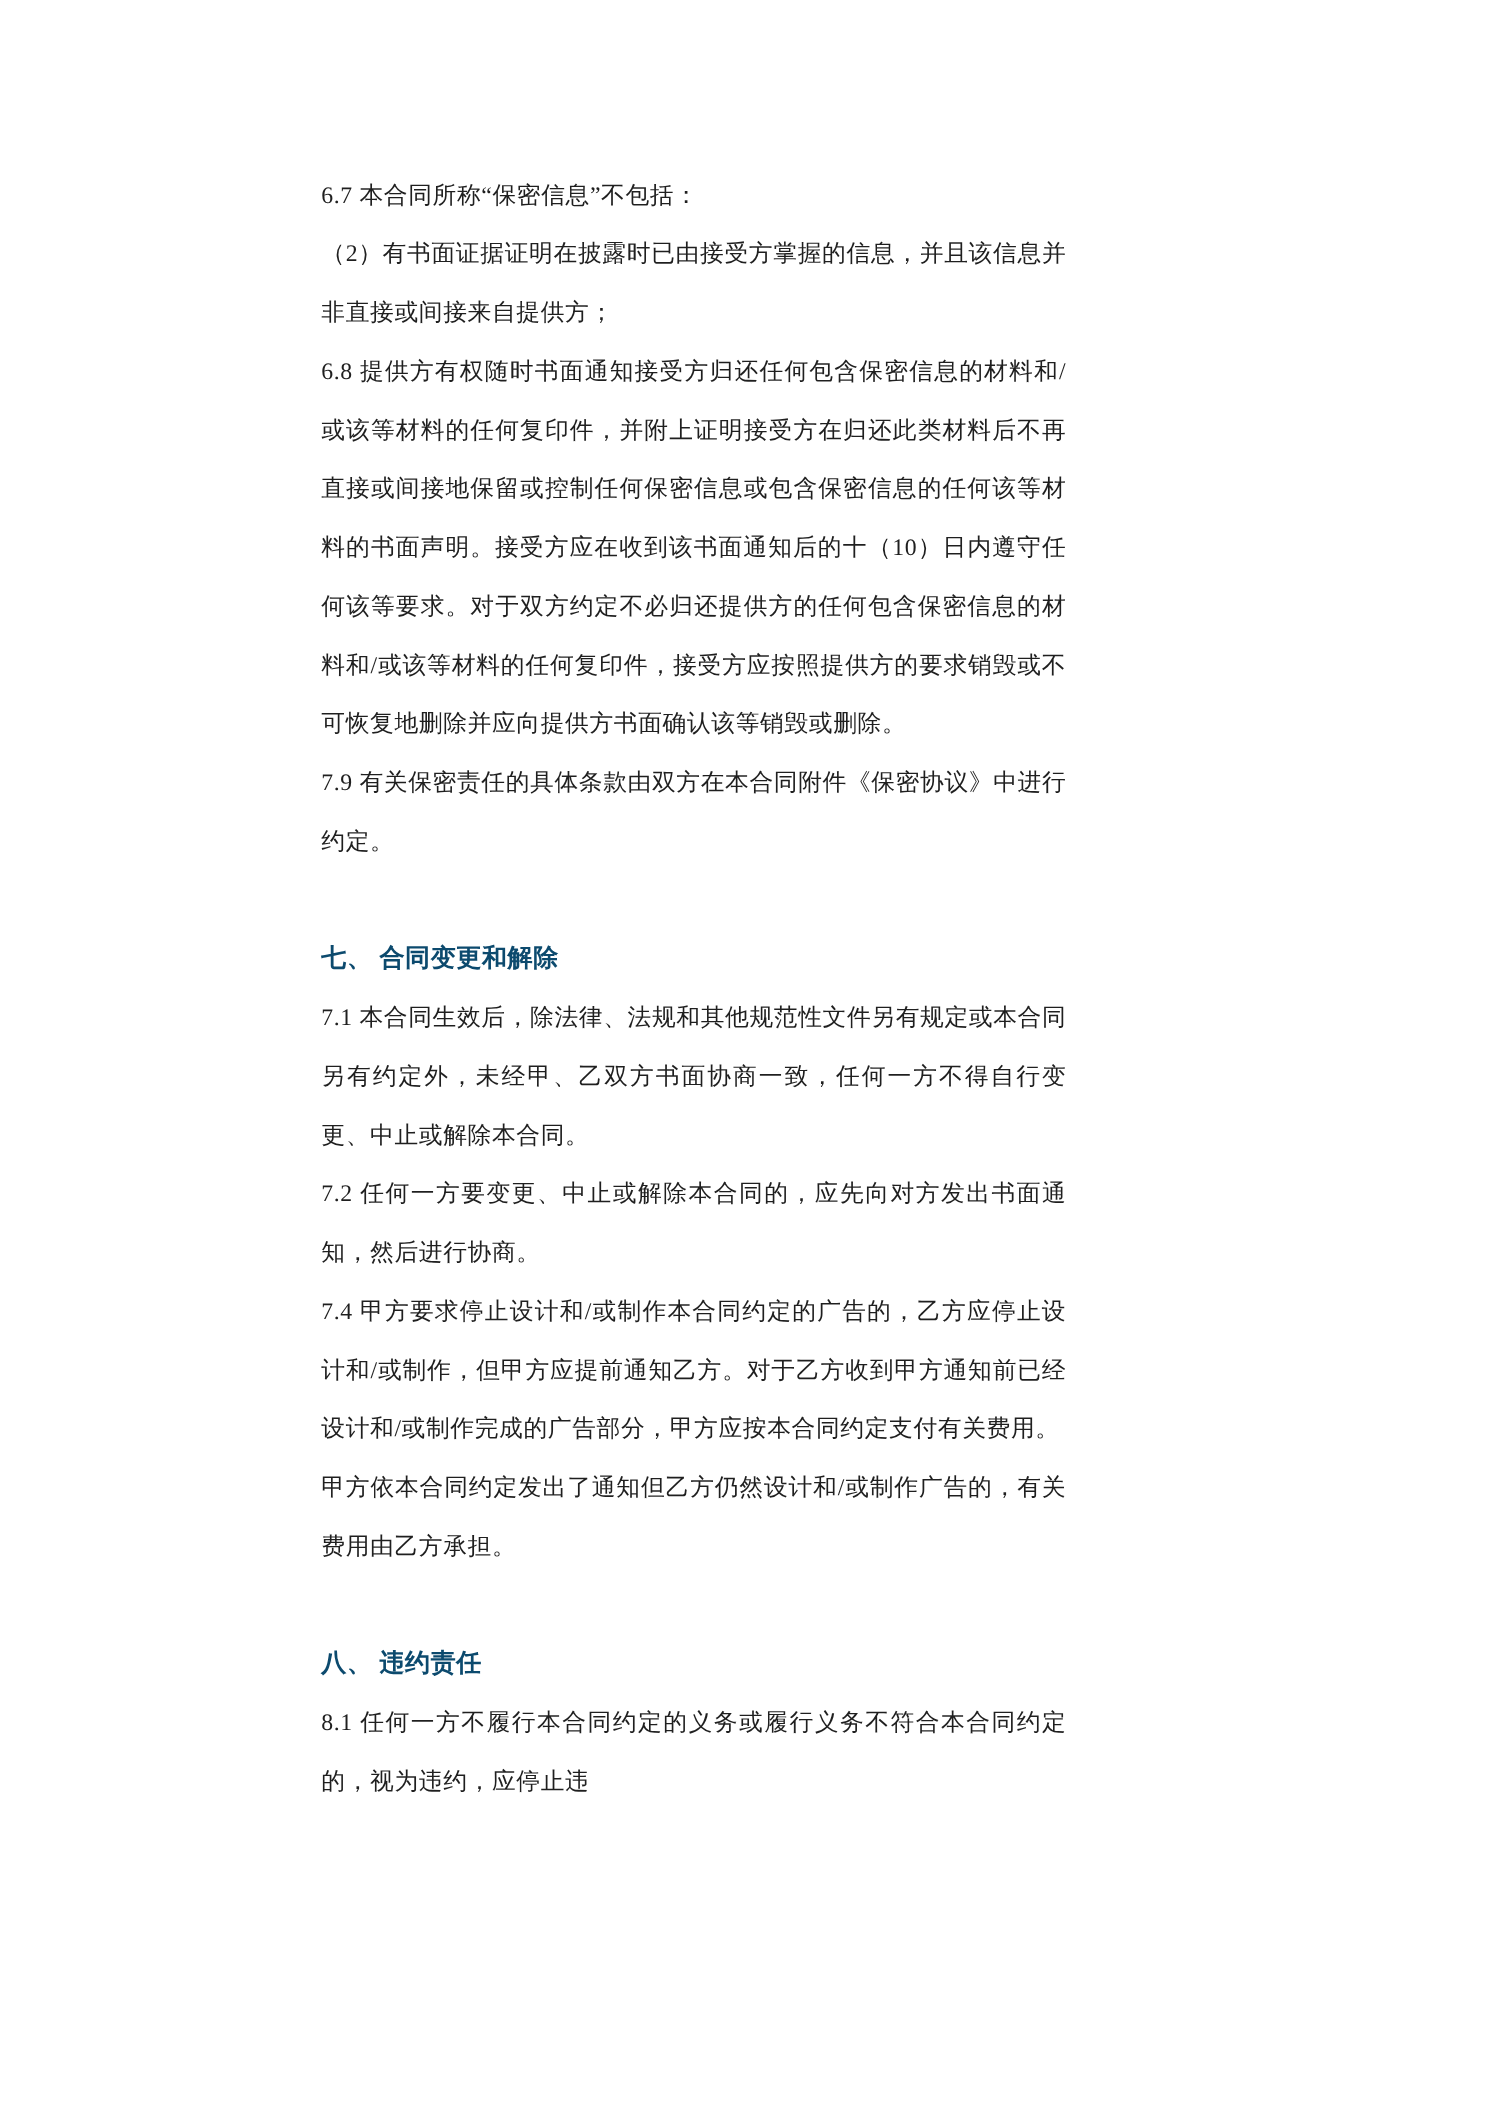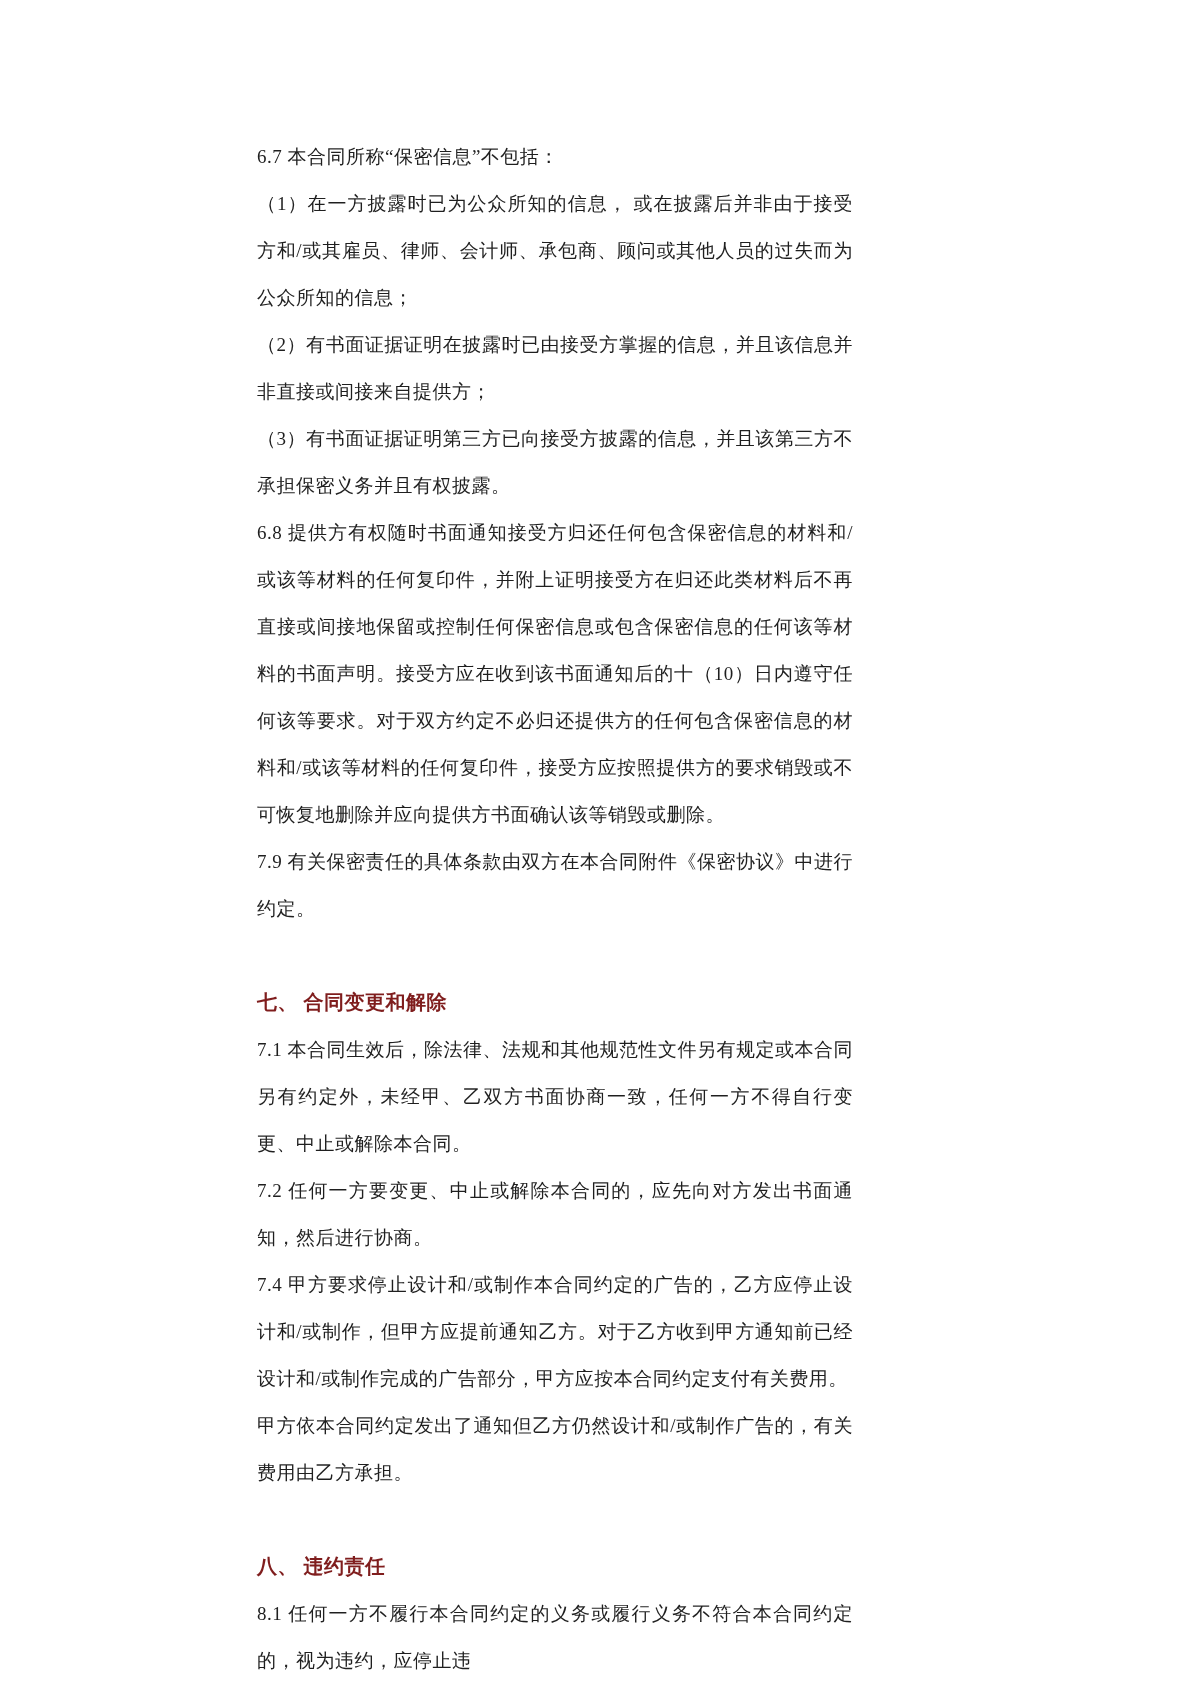--- a/index.html
+++ b/index.html
@@ -29,32 +29,30 @@
     text-align: justify;
     word-break: normal;
     overflow-wrap: break-word;
   }
   .heading {
     margin: 47px 0 0 0;
     font-size: 20px;
     line-height: 47px;
     font-weight: bold;
     letter-spacing: 0.5px;
-    color: #7f1d1d;
+    color: #0c4a6e;
   }
 </style>
 </head>
 <body>
 
 <div class="page">
   <div class="content">
     <p class="para">6.7  本合同所称“保密信息”不包括：</p>
-    <p class="para">（1）在一方披露时已为公众所知的信息， 或在披露后并非由于接受方和/或其雇员、律师、会计师、承包商、顾问或其他人员的过失而为公众所知的信息；</p>
     <p class="para">（2）有书面证据证明在披露时已由接受方掌握的信息，并且该信息并非直接或间接来自提供方；</p>
-    <p class="para">（3）有书面证据证明第三方已向接受方披露的信息，并且该第三方不承担保密义务并且有权披露。</p>
     <p class="para">6.8  提供方有权随时书面通知接受方归还任何包含保密信息的材料和/或该等材料的任何复印件，并附上证明接受方在归还此类材料后不再直接或间接地保留或控制任何保密信息或包含保密信息的任何该等材料的书面声明。接受方应在收到该书面通知后的十（10）日内遵守任何该等要求。对于双方约定不必归还提供方的任何包含保密信息的材料和/或该等材料的任何复印件，接受方应按照提供方的要求销毁或不可恢复地删除并应向提供方书面确认该等销毁或删除。</p>
     <p class="para">7.9  有关保密责任的具体条款由双方在本合同附件《保密协议》中进行约定。</p>
     <h2 class="heading">七、 合同变更和解除</h2>
     <p class="para">7.1  本合同生效后，除法律、法规和其他规范性文件另有规定或本合同另有约定外，未经甲、乙双方书面协商一致，任何一方不得自行变更、中止或解除本合同。</p>
     <p class="para">7.2  任何一方要变更、中止或解除本合同的，应先向对方发出书面通知，然后进行协商。</p>
     <p class="para">7.4  甲方要求停止设计和/或制作本合同约定的广告的，乙方应停止设计和/或制作，但甲方应提前通知乙方。对于乙方收到甲方通知前已经设计和/或制作完成的广告部分，甲方应按本合同约定支付有关费用。</p>
     <p class="para">甲方依本合同约定发出了通知但乙方仍然设计和/或制作广告的，有关费用由乙方承担。</p>
     <h2 class="heading">八、 违约责任</h2>
     <p class="para">8.1  任何一方不履行本合同约定的义务或履行义务不符合本合同约定的，视为违约，应停止违</p>
   </div>

